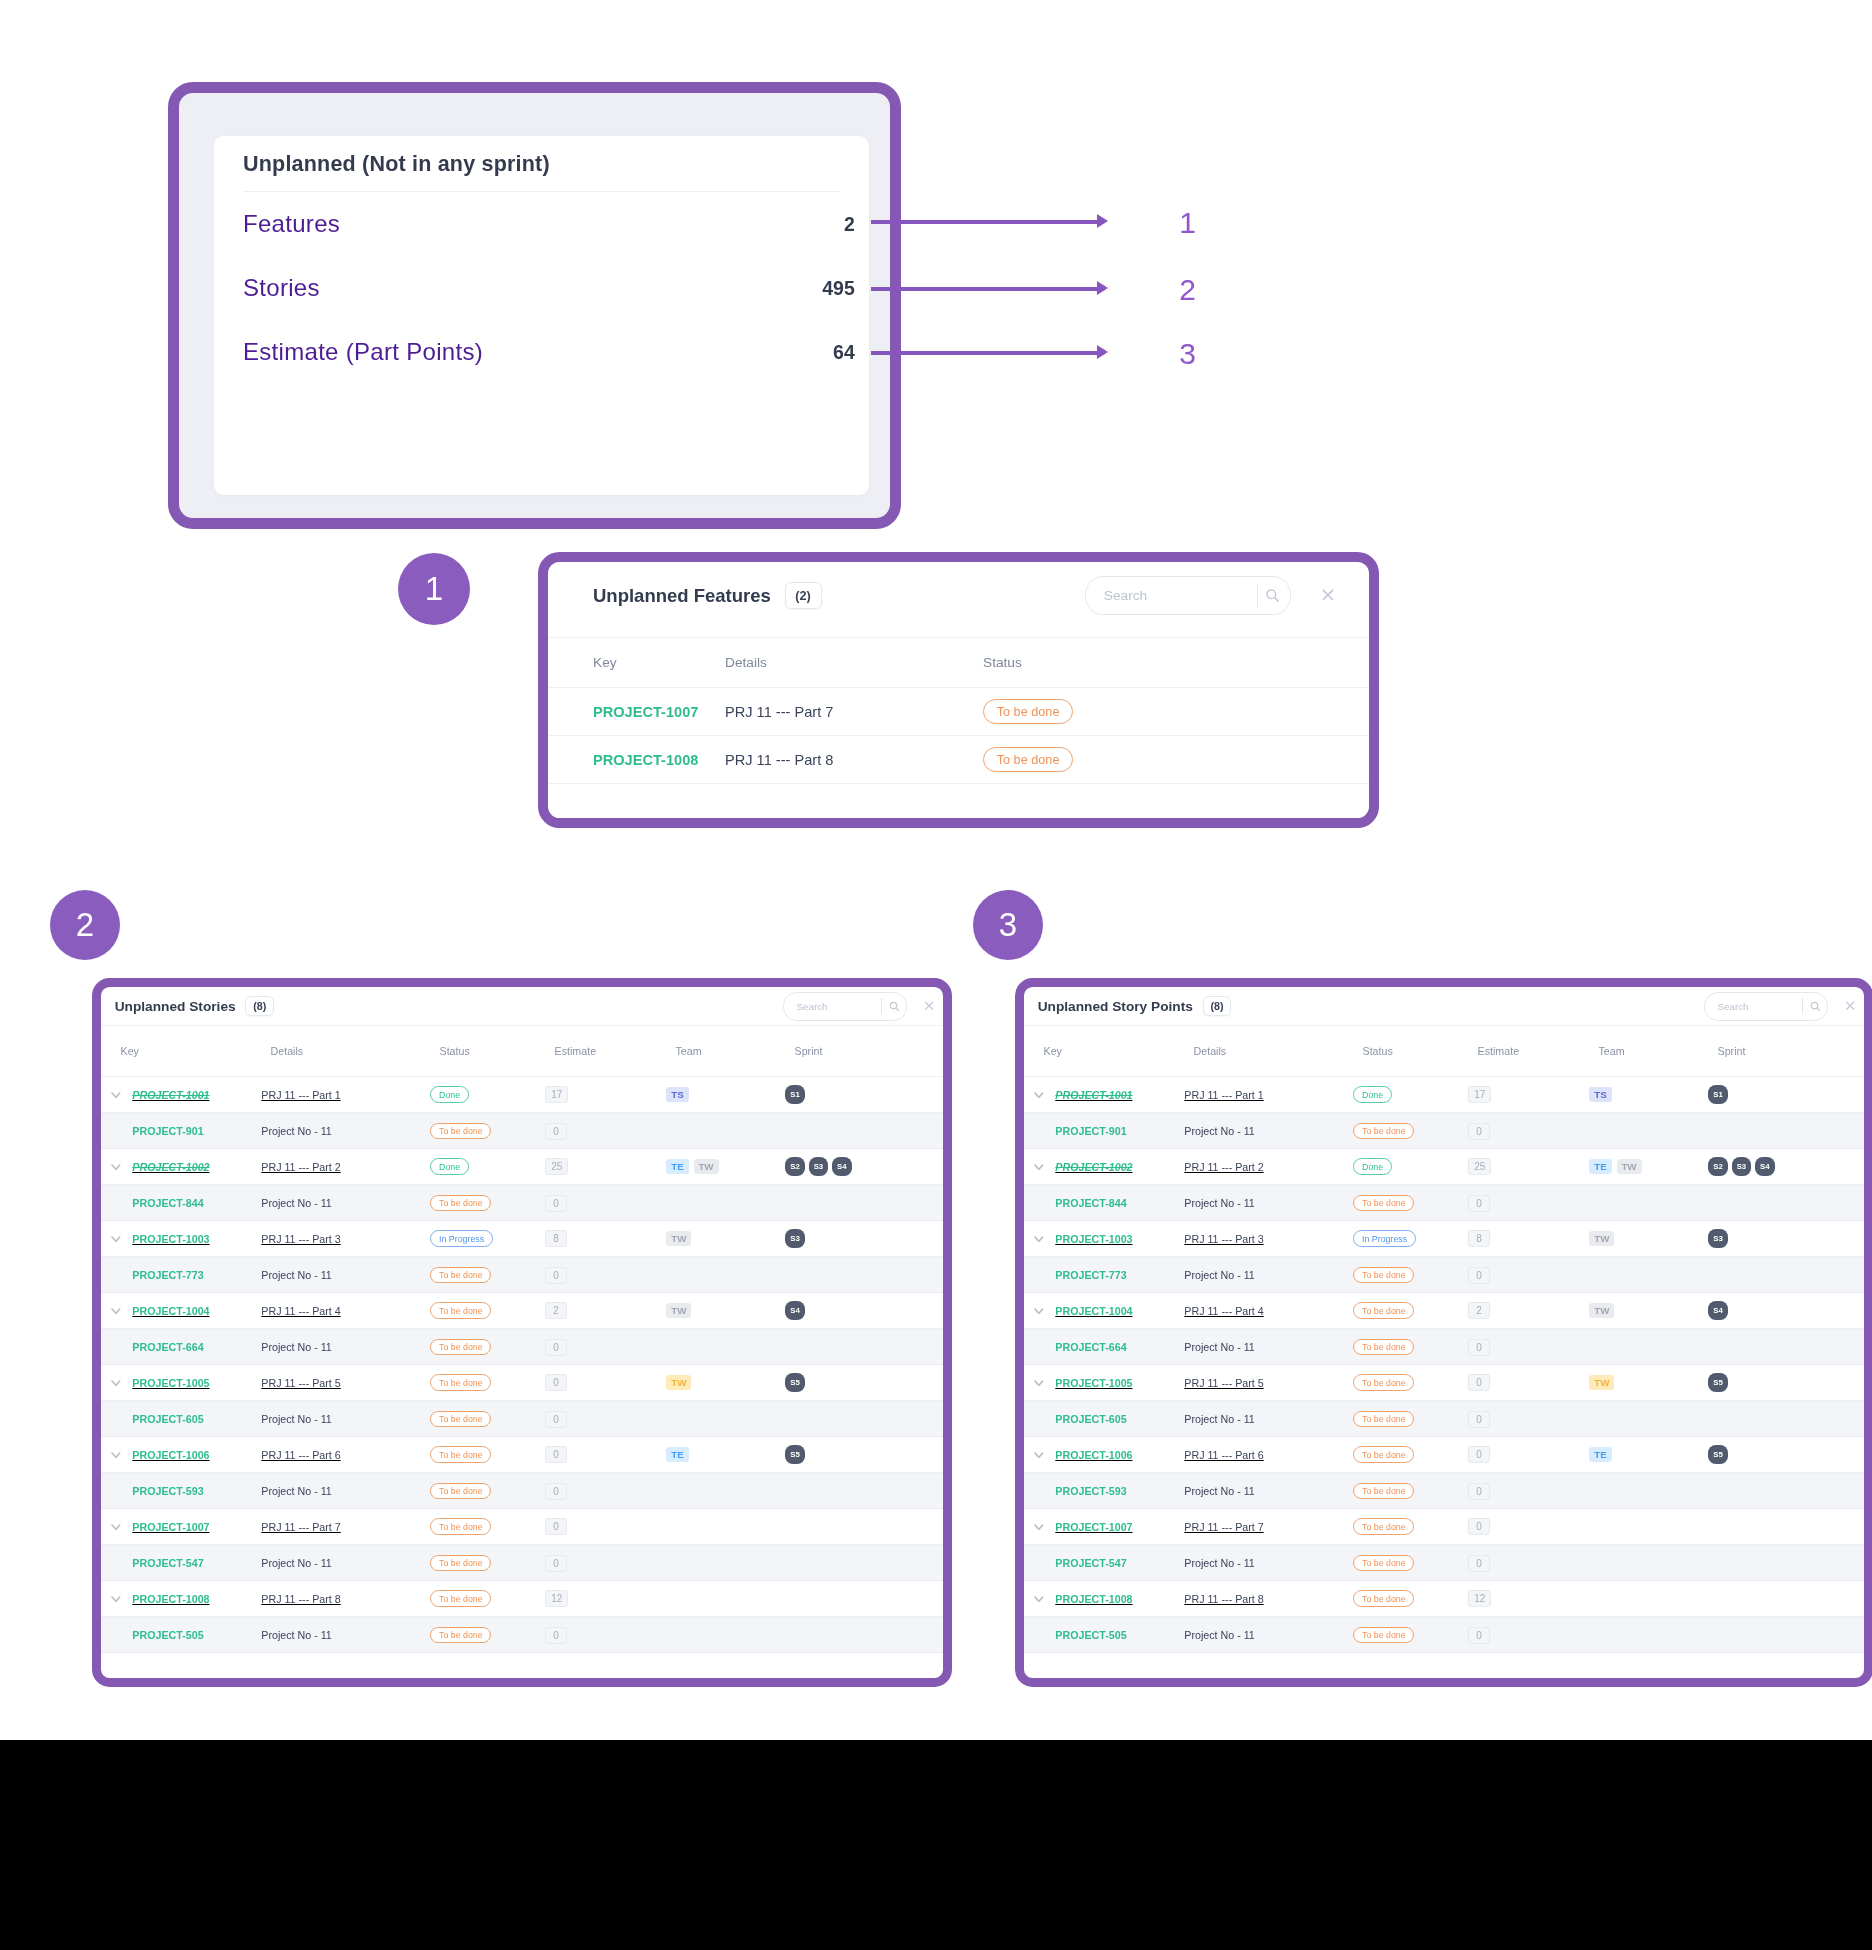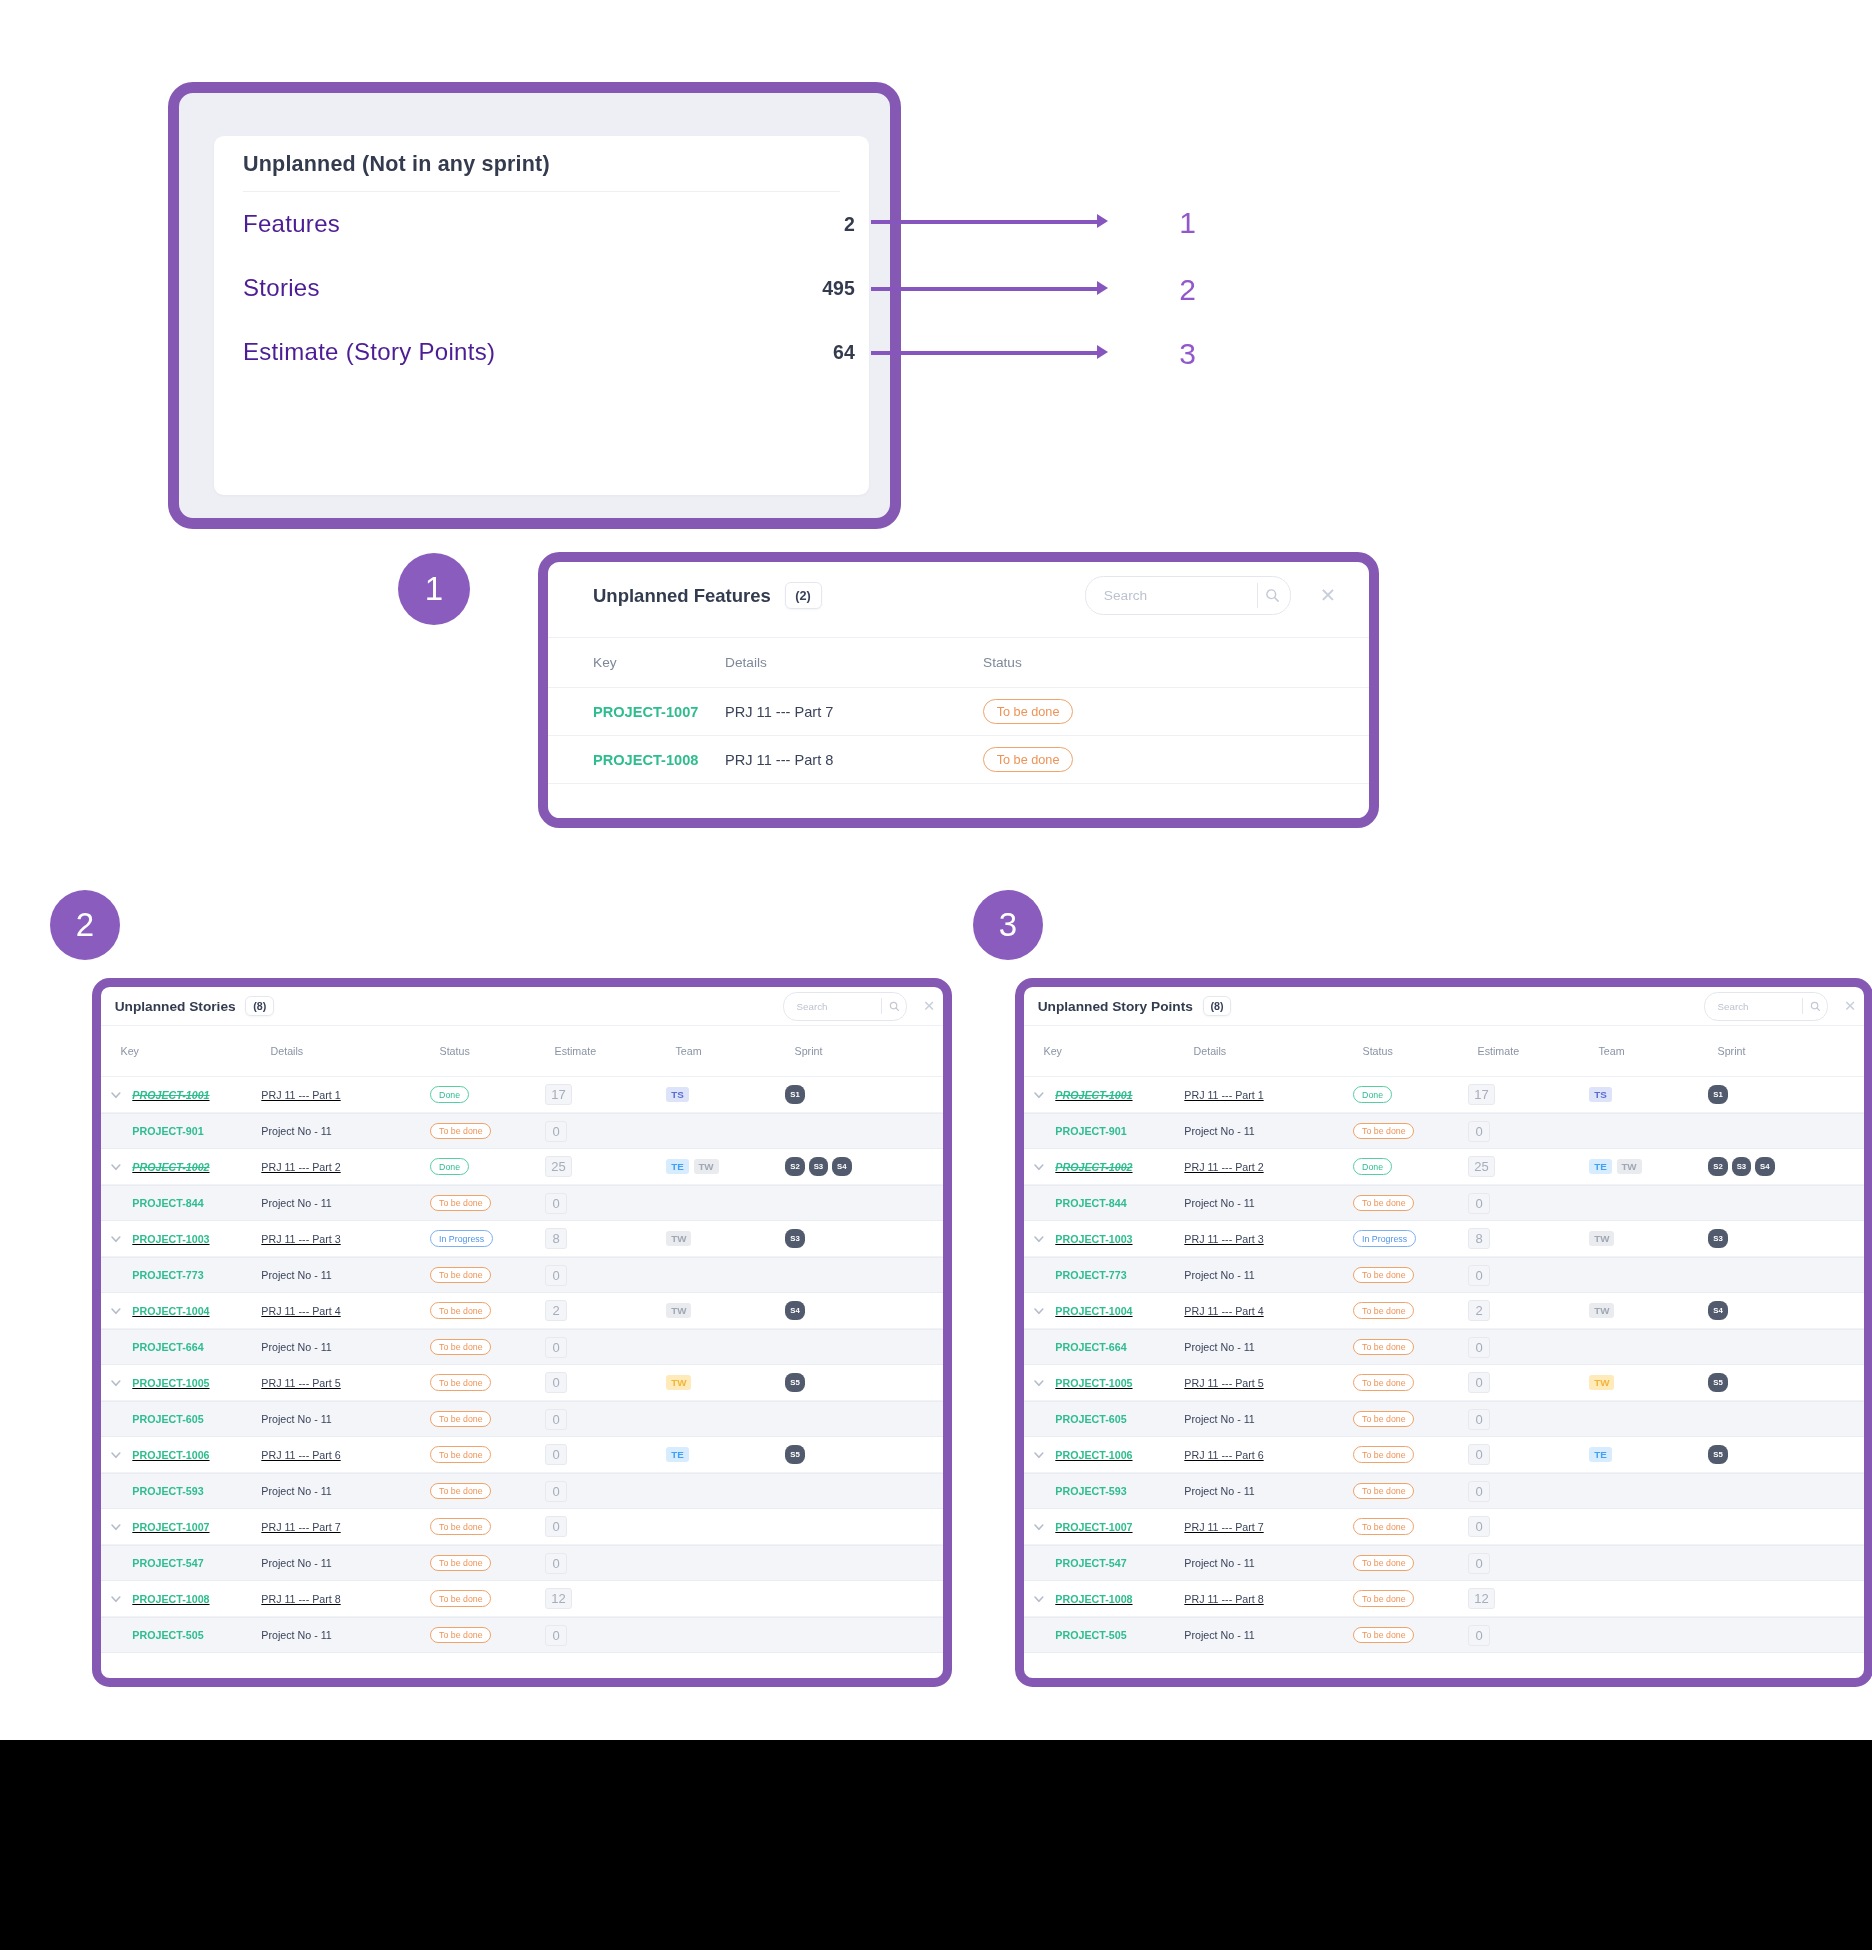--- a/index.html
+++ b/index.html
@@ -85,21 +85,21 @@
   .btable-head{display:grid;grid-template-columns:150px 169px 115px 121px 119px 1fr;
     align-items:center;padding-left:19.5px;height:50px;color:#8a93a5;font-size:10.7px;
     border-bottom:1px solid #edf0f4;}
   .brow{display:grid;grid-template-columns:21.5px 129px 169px 115px 121px 119px 1fr;
     align-items:center;padding-left:9.8px;height:36px;font-size:10.7px;box-sizing:border-box;}
   .brow.parent{border-bottom:1px solid #f1f3f7;text-decoration:underline;}
   .brow.child{background:#f3f5f9;border:1px solid #e9ecf2;border-left:none;border-right:none;}
   .brow .chev{display:inline-flex;}
   .brow .pill{font-size:8.8px;padding:2.4px 7.8px;border-width:1px;}
   .est{display:inline-block;background:#f4f5f8;border:1px solid #e7e9ee;border-radius:2.9px;
-    color:#a6adbb;font-size:13px;min-width:9.8px;text-align:center;padding:2px 4.9px;}
+    color:#a6adbb;font-size:10px;min-width:9.8px;text-align:center;padding:2px 4.9px;}
   .chip{display:inline-block;border-radius:2.9px;font-size:9.8px;font-weight:700;
     padding:2.4px 4.9px;margin-right:4.9px;}
   .chip.indigo{background:#dde3f8;color:#5b6bd5;}
   .chip.blue{background:#d8ecff;color:#41a0f5;}
   .chip.gray{background:#e9ebef;color:#a0a8b4;}
   .chip.yellow{background:#ffeab9;color:#f2b53c;}
   .sbadge{display:inline-flex;align-items:center;justify-content:center;
     width:19.5px;height:19.5px;border-radius:7.8px;background:#525b6d;color:#fff;
     font-size:7.8px;font-weight:700;margin-right:3.9px;}
   
@@ -114,21 +114,21 @@
     <div class="summary-divider"></div>
     <div class="srow">
       <span class="slabel">Features</span>
       <span class="svalue">2</span>
     </div>
     <div class="srow">
       <span class="slabel">Stories</span>
       <span class="svalue">495</span>
     </div>
     <div class="srow">
-      <span class="slabel">Estimate (Story Points)</span>
+      <span class="slabel">Estimate (Part Points)</span>
       <span class="svalue">64</span>
     </div>
   </div>
 </div>
 
 <div class="arrow" style="top:220px">
     <div class="ahead"></div>
   </div>
 <div class="arrow" style="top:287px">
     <div class="ahead"></div>

